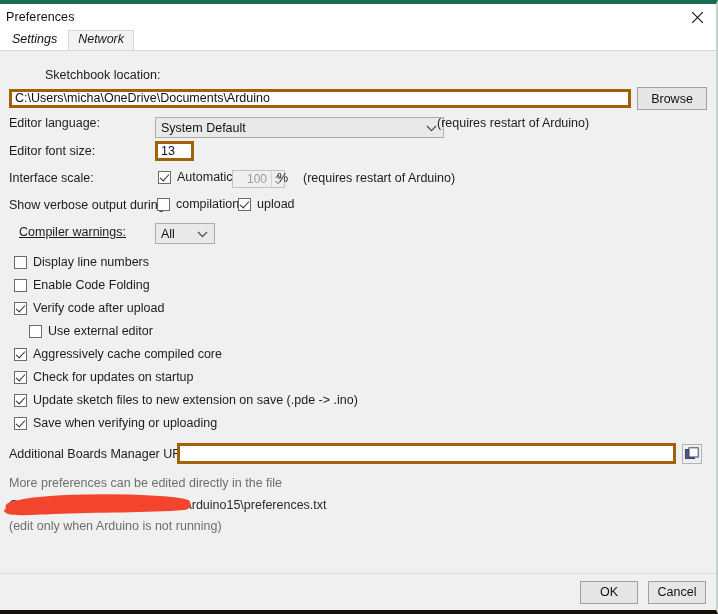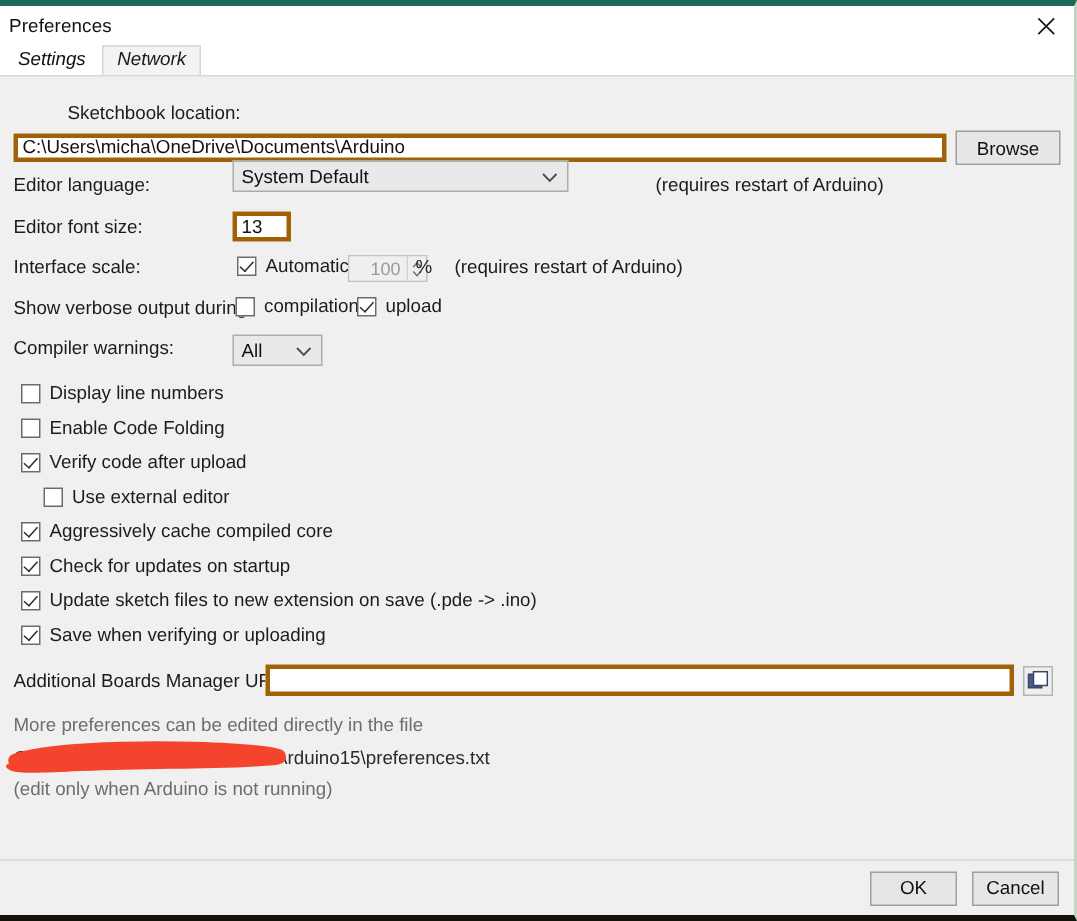--- a/index.html
+++ b/index.html
@@ -284,21 +284,21 @@
 
     <div class="row" style="left:9px; top:17px;margin-left:36px;">
       <span class="lbl">Sketchbook location:</span>
     </div>
     <input class="tinput" style="left: 9px; top: 38px; width: 622px; position: absolute;" value="C:\Users\micha\OneDrive\Documents\Arduino">
     <button class="btn" style="position:absolute; left:637px; top:36px; width:70px;">Browse</button>
 
     <div class="row" style="left:9px; top:65px;">
       <span class="lbl">Editor language:</span>
     </div>
-    <div class="combo" style="position:absolute; left:155px; top:56px; width:224px;">
+    <div class="combo" style="position:absolute; left:155px; top:66px; width:289px;">
       <span>System Default</span>
       <span class="chev">
         <svg width="11" height="7" viewBox="0 0 11 7">
             <polyline points="1,1 5.5,5.6 10,1" fill="none" stroke="#4a4a4a" stroke-width="1.2"></polyline>
           </svg>
       </span>
     </div>
     <div class="row" style="left:437px; top:65px;">
       <span class="lbl">(requires restart of Arduino)</span>
     </div>
@@ -336,21 +336,21 @@
     </div>
     <div class="cbwrap" style="position:absolute; left:157px; top:146px;">
       <span class="cbox"></span>
       <span class="cblabel">compilation</span>
     </div>
     <div class="cbwrap" style="position:absolute; left:238px; top:146px;">
       <span class="cbox checked"></span>
       <span class="cblabel">upload</span>
     </div>
 
-    <div class="row" style="left:9px; top:174px;">
+    <div class="row" style="left:19px; top:174px;text-decoration:underline;">
       <span class="lbl">Compiler warnings:</span>
     </div>
     <div class="combo" style="position:absolute; left:155px; top:172px; width:60px;">
       <span>All</span>
       <span class="chev">
         <svg width="11" height="7" viewBox="0 0 11 7">
             <polyline points="1,1 5.5,5.6 10,1" fill="none" stroke="#4a4a4a" stroke-width="1.2"></polyline>
           </svg>
       </span>
     </div>

